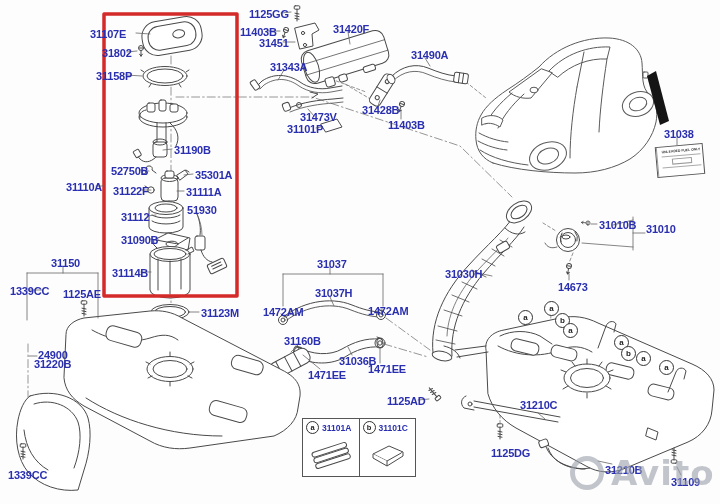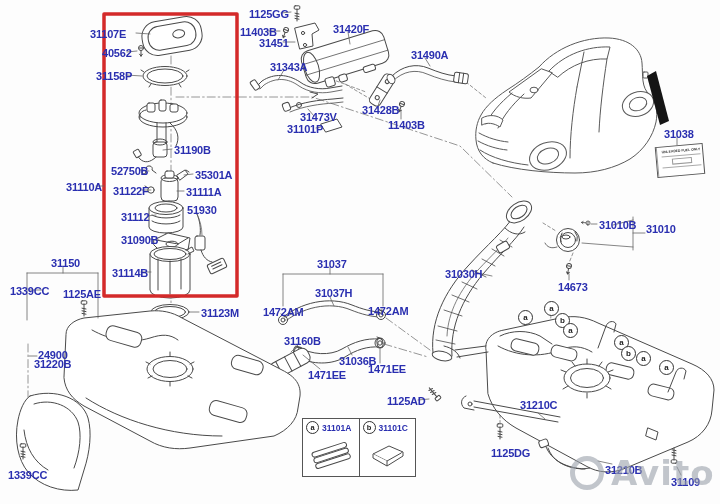--- a/index.html
+++ b/index.html
@@ -304,21 +304,21 @@
     <use href="#bolt" transform="translate(23,447)"></use>
     <use href="#bolt" transform="translate(437,397) rotate(140)"></use>
     <use href="#bolt" transform="translate(500,427)"></use>
     <use href="#bolt" transform="translate(674,460) rotate(180)"></use>
     <use href="#screw" transform="translate(569,266) rotate(10)"></use>
     <use href="#screw" transform="translate(588,223) rotate(95) scale(0.8)"></use>
   </g>
 </svg>
 
 <div class="lbl" style="left:90px;top:29px">31107E</div>
-<div class="lbl" style="left:102px;top:48px">40562</div>
+<div class="lbl" style="left:102px;top:48px">31802</div>
 <div class="lbl" style="left:96px;top:71px">31158P</div>
 <div class="lbl" style="left:249px;top:9px">1125GG</div>
 <div class="lbl" style="left:240px;top:27px">11403B</div>
 <div class="lbl" style="left:259px;top:38px">31451</div>
 <div class="lbl" style="left:333px;top:24px">31420F</div>
 <div class="lbl" style="left:270px;top:62px">31343A</div>
 <div class="lbl" style="left:411px;top:50px">31490A</div>
 <div class="lbl" style="left:300px;top:112px">31473V</div>
 <div class="lbl" style="left:287px;top:124px">31101P</div>
 <div class="lbl" style="left:362px;top:105px">31428B</div>

